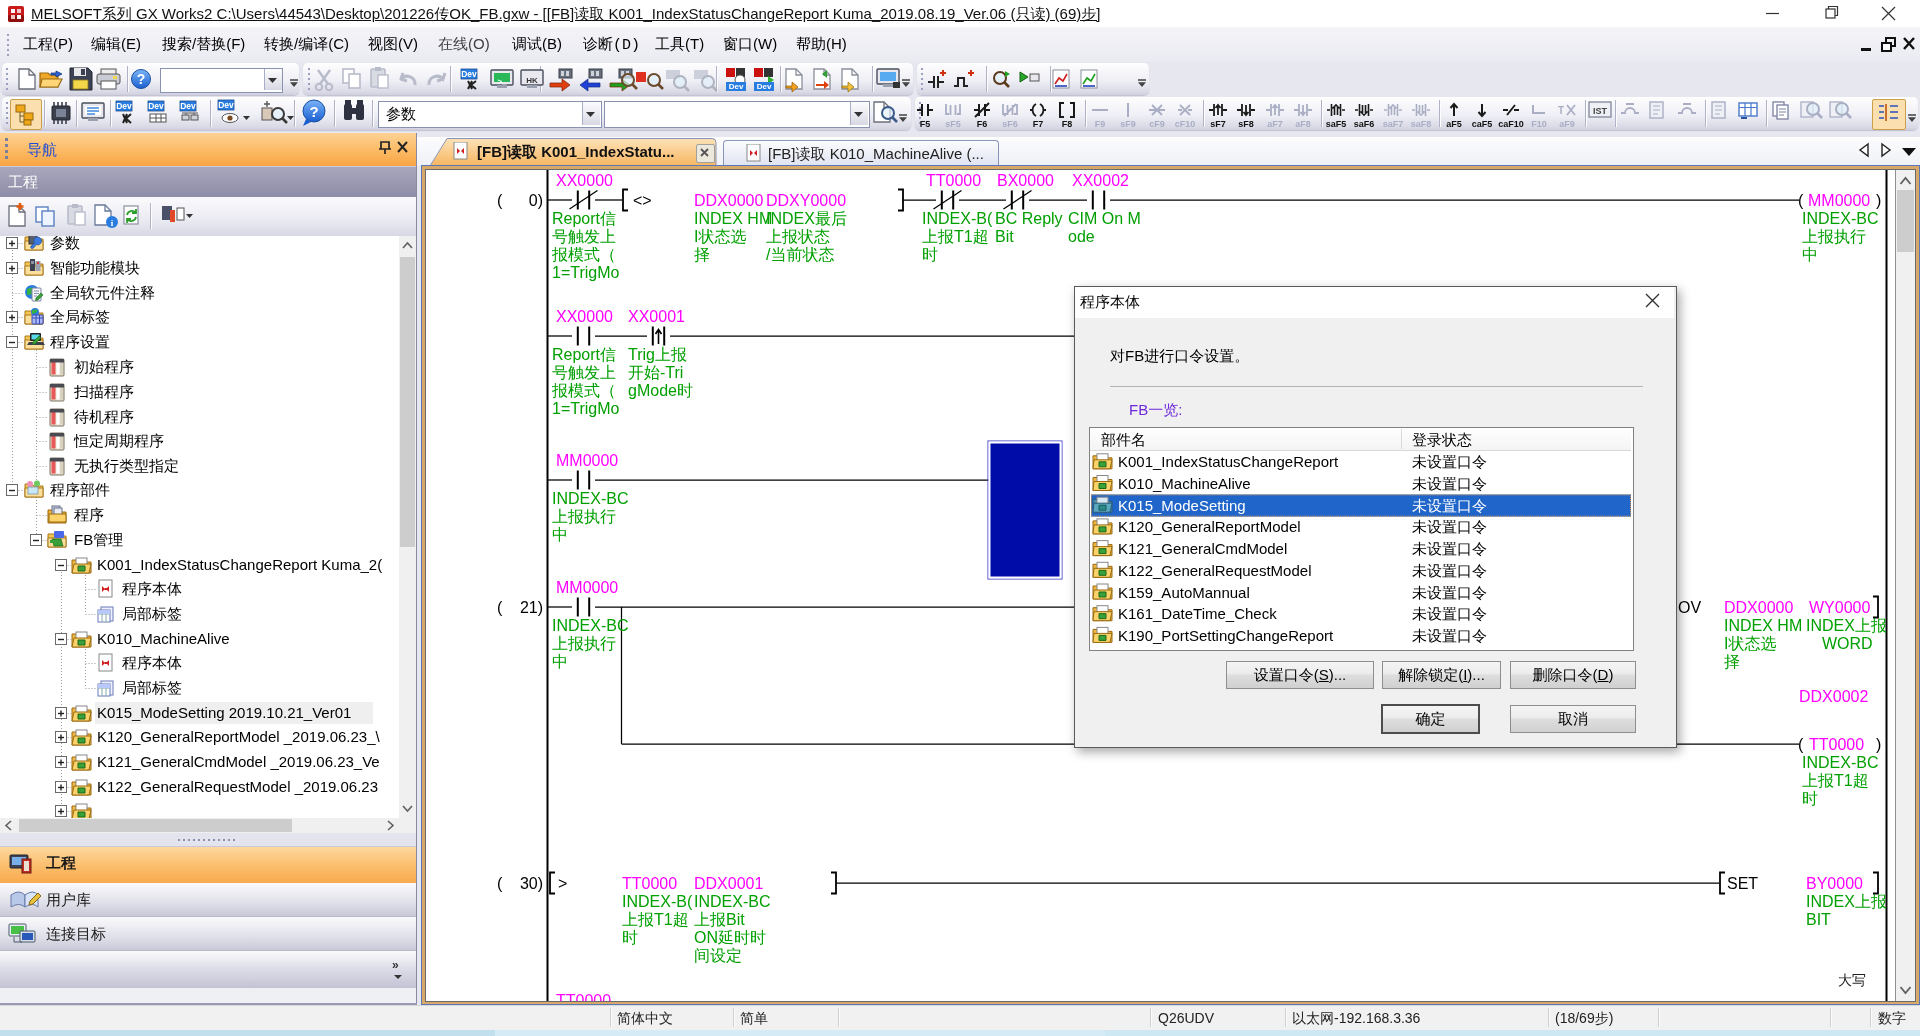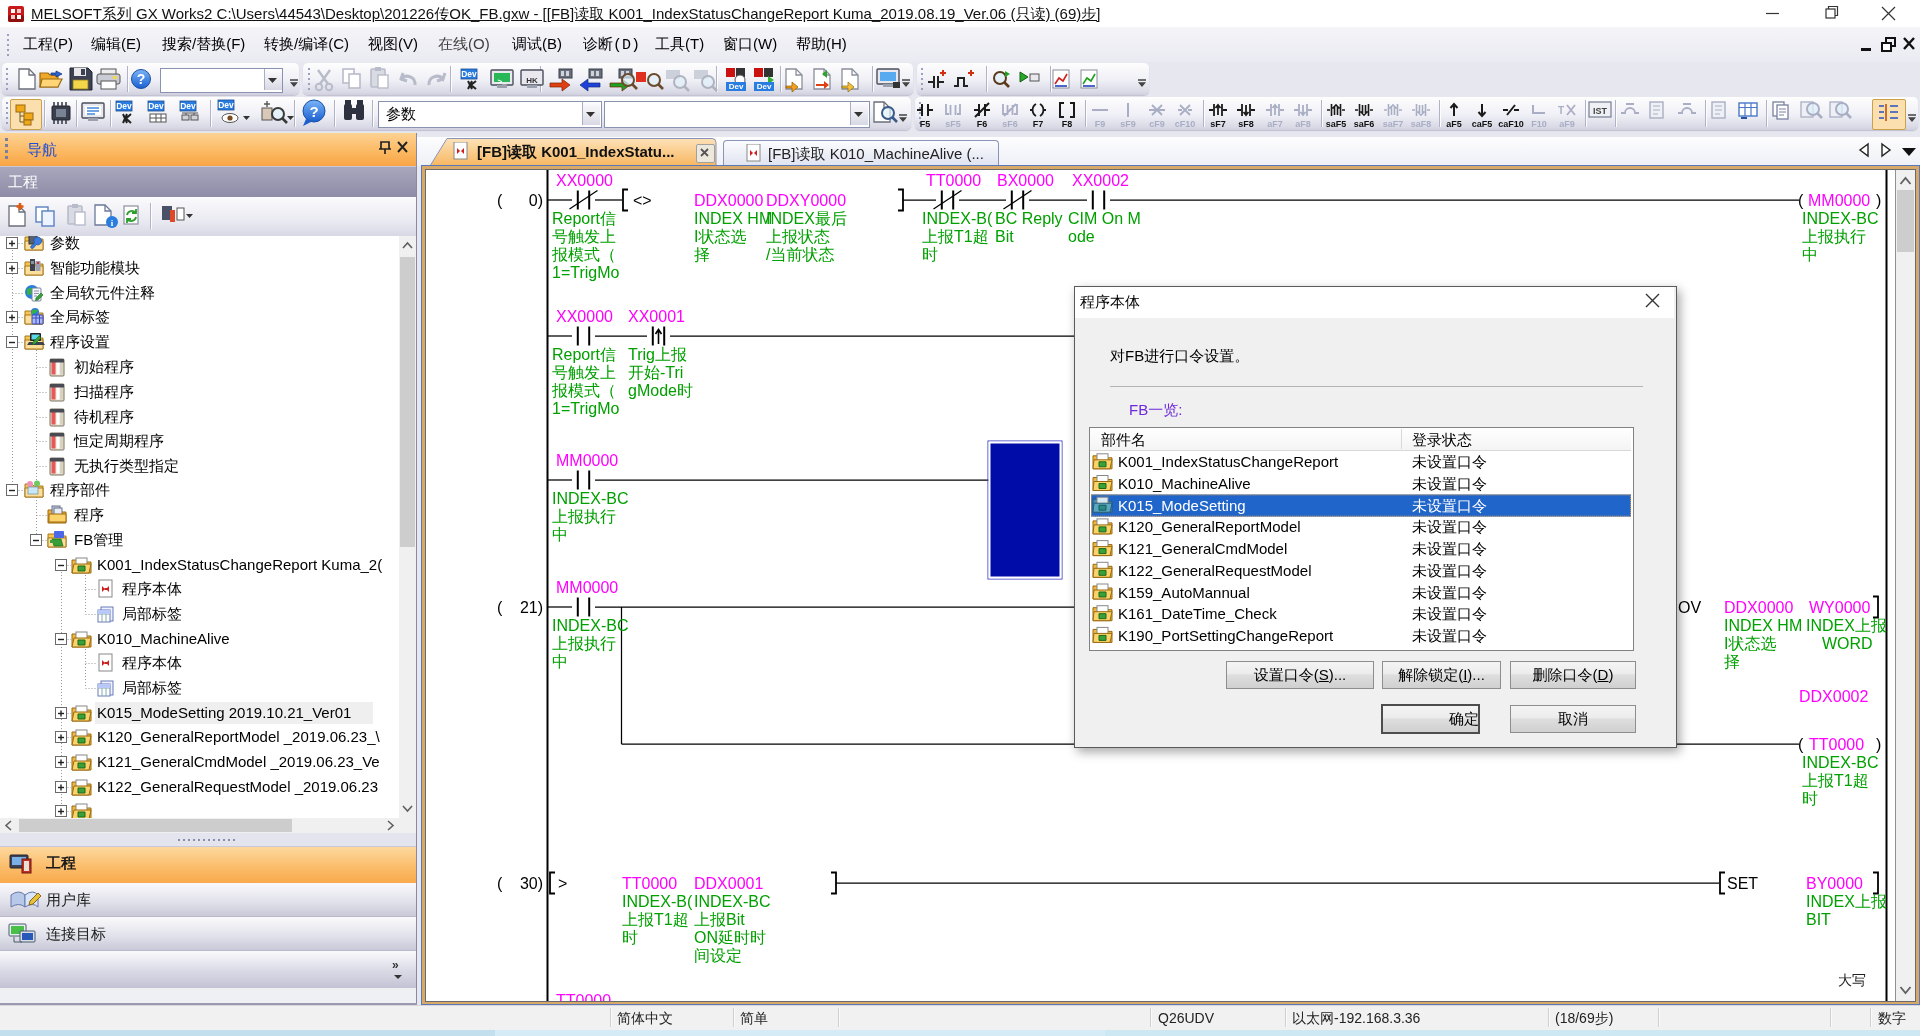--- a/index.html
+++ b/index.html
@@ -995,21 +995,21 @@
     <text x="1118" y="640.9" font-size="15" fill="#000" text-anchor="start" font-weight="normal" font-family="&quot;Liberation Sans&quot;,sans-serif">K190_PortSettingChangeReport</text>
     <text x="1412" y="640.9" font-size="15" fill="#000" text-anchor="start" font-weight="normal" font-family="&quot;Liberation Sans&quot;,sans-serif">未设置口令</text>
   </svg>
 <div class="abs" style="left:1226px;top:661px;width:148px;height:28px;background:linear-gradient(#f4f4f4,#ececec 45%,#dedede 50%,#d0d0d0);border:1px solid #8e8e8e;box-sizing:border-box;"></div>
 <div class="tx" style="left:1226px;top:666px;width:148px;text-align:center;font-size:15px;color:#000;">设置口令(<u>S</u>)...</div>
 <div class="abs" style="left:1382px;top:661px;width:119px;height:28px;background:linear-gradient(#f4f4f4,#ececec 45%,#dedede 50%,#d0d0d0);border:1px solid #8e8e8e;box-sizing:border-box;"></div>
 <div class="tx" style="left:1382px;top:666px;width:119px;text-align:center;font-size:15px;color:#000;">解除锁定(<u>I</u>)...</div>
 <div class="abs" style="left:1510px;top:661px;width:126px;height:28px;background:linear-gradient(#f4f4f4,#ececec 45%,#dedede 50%,#d0d0d0);border:1px solid #8e8e8e;box-sizing:border-box;"></div>
 <div class="tx" style="left:1510px;top:666px;width:126px;text-align:center;font-size:15px;color:#000;">删除口令(<u>D</u>)</div>
 <div class="abs" style="left:1382px;top:705px;width:97px;height:28px;background:linear-gradient(#f4f4f4,#ececec 45%,#dedede 50%,#d0d0d0);border:1px solid #4d4d4d;outline:1px solid #4d4d4d;box-sizing:border-box;"></div>
-<div class="tx" style="left:1382px;top:710px;width:97px;text-align:right;font-size:15px;color:#000;">确定</div>
+<div class="tx" style="left:1382px;top:710px;width:97px;text-align:center;font-size:15px;color:#000;">确定</div>
 <div class="abs" style="left:1510px;top:705px;width:126px;height:28px;background:linear-gradient(#f4f4f4,#ececec 45%,#dedede 50%,#d0d0d0);border:1px solid #8e8e8e;box-sizing:border-box;"></div>
 <div class="tx" style="left:1510px;top:710px;width:126px;text-align:center;font-size:15px;color:#000;">取消</div>
 <div class="abs" style="left:0;top:1005px;width:1920px;height:25px;background:#f1f1f1;border-top:1px solid #d8d8d8;"></div>
 <div class="abs" style="left:610px;top:1008px;width:1px;height:19px;background:#d0d0d0;border-right:1px solid #fafafa;"></div>
 <div class="abs" style="left:733px;top:1008px;width:1px;height:19px;background:#d0d0d0;border-right:1px solid #fafafa;"></div>
 <div class="abs" style="left:838px;top:1008px;width:1px;height:19px;background:#d0d0d0;border-right:1px solid #fafafa;"></div>
 <div class="abs" style="left:1150px;top:1008px;width:1px;height:19px;background:#d0d0d0;border-right:1px solid #fafafa;"></div>
 <div class="abs" style="left:1285px;top:1008px;width:1px;height:19px;background:#d0d0d0;border-right:1px solid #fafafa;"></div>
 <div class="abs" style="left:1548px;top:1008px;width:1px;height:19px;background:#d0d0d0;border-right:1px solid #fafafa;"></div>
 <div class="abs" style="left:1658px;top:1008px;width:1px;height:19px;background:#d0d0d0;border-right:1px solid #fafafa;"></div>

